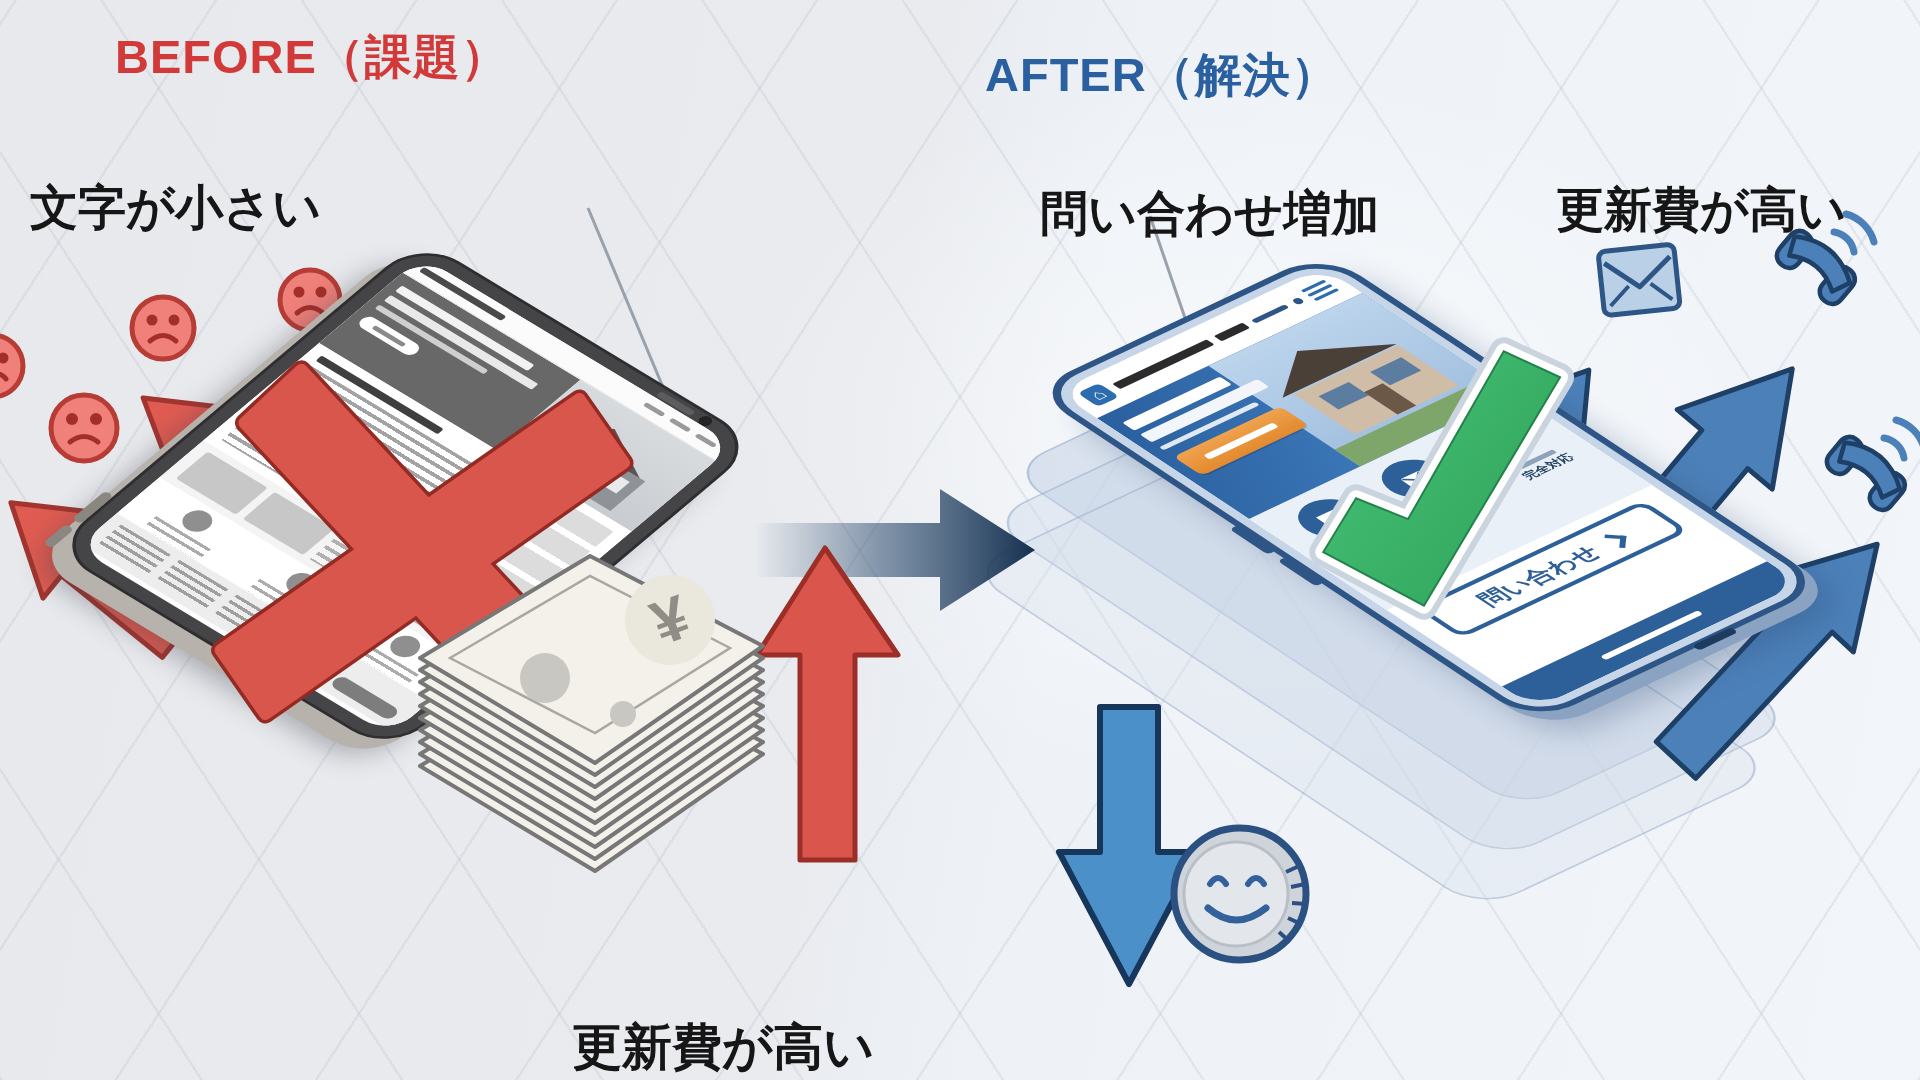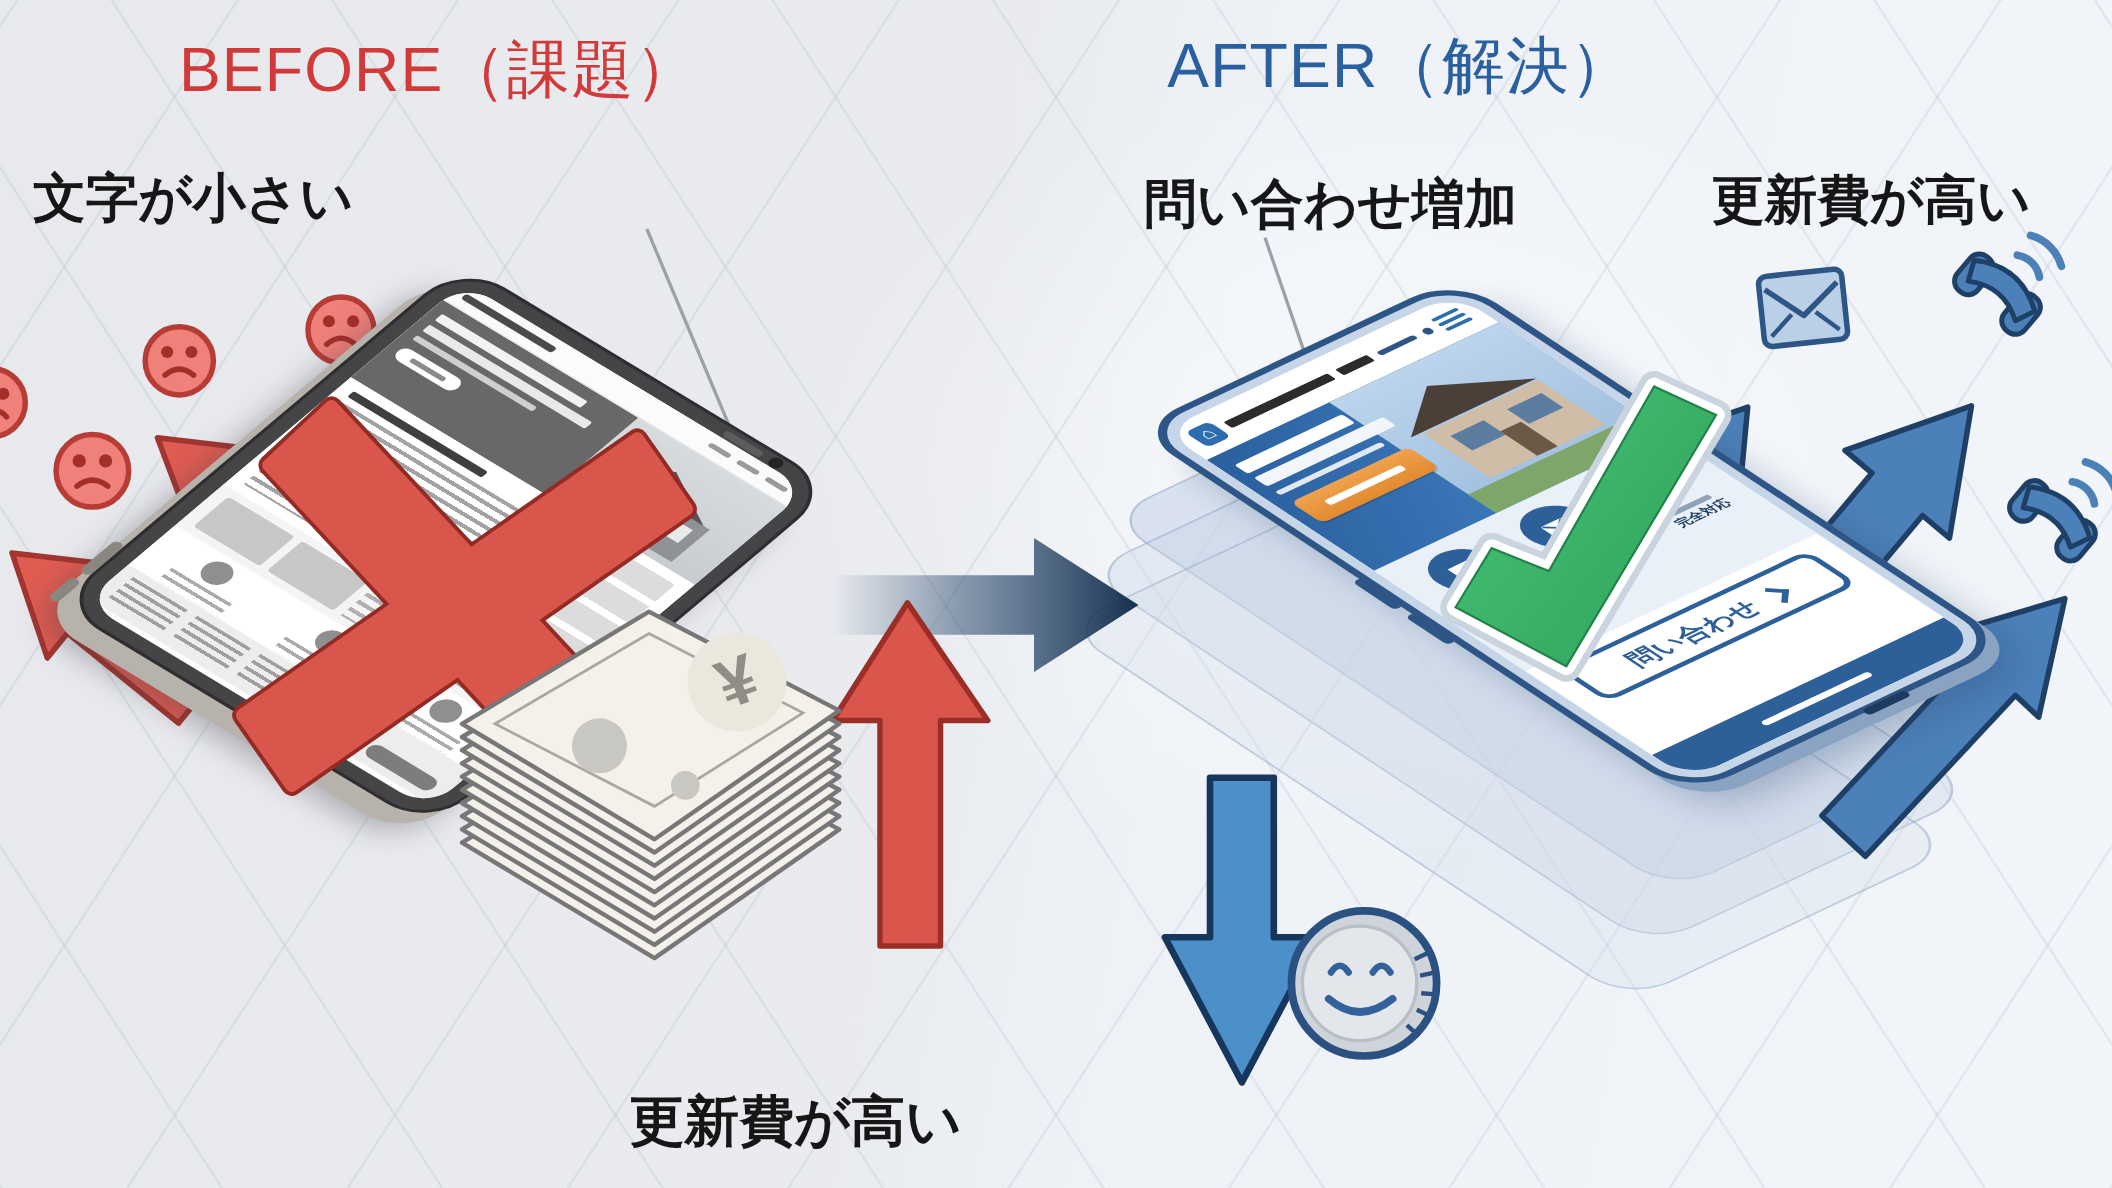--- a/index.html
+++ b/index.html
@@ -9,22 +9,22 @@
     background:
       radial-gradient(ellipse 760px 520px at 1260px 430px, rgba(255,255,255,.55), rgba(255,255,255,0) 70%),
       linear-gradient(100deg,#e7e9ed 0%,#e9ebef 45%,#eef2f7 55%,#f2f5f9 100%);
   }
   .grid{
     position:absolute;inset:0;opacity:.6;pointer-events:none;
     background:
       repeating-linear-gradient(57deg, rgba(163,173,188,.30) 0 2.5px, transparent 2.5px 168px),
       repeating-linear-gradient(-57deg, rgba(163,173,188,.30) 0 2.5px, transparent 2.5px 168px);
   }
-  .ttl{position:absolute;font-weight:400;font-size:57px;letter-spacing:1px;text-align:right;}
-  .lbl{position:absolute;font-weight:800;color:#161616;white-space:nowrap;}
+  .ttl{position:absolute;font-weight:700;font-size:47px;letter-spacing:1px;text-align:left;}
+  .lbl{position:absolute;font-weight:800;color:#161616;white-space:nowrap;margin-top:28px;}
   .toplbl{font-size:48px;}
   .botlbl{font-size:50px;}
 
   svg{overflow:visible;}
   .abs{position:absolute;}
 
   
   #phone-before{
     position:absolute;left:420px;top:238px;width:390px;height:480px;
     transform:matrix(0.859,0.518,-0.76,0.64,0,0);transform-origin:0 0;
@@ -413,19 +413,19 @@
         <line x1="137" y1="106" x2="124" y2="100"></line>
       <line x1="126" y1="124" x2="115" y2="114"></line>
     </g>
     <circle cx="72" cy="76" r="52" fill="#e3e7ec" stroke="#b9bfc7" stroke-width="3"></circle>
     <path d="M46,66 Q54,54 62,66" stroke="#33619b" stroke-width="6" fill="none" stroke-linecap="round"></path>
     <path d="M84,66 Q92,54 100,66" stroke="#33619b" stroke-width="6" fill="none" stroke-linecap="round"></path>
     <path d="M44,90 Q72,114 102,90" stroke="#33619b" stroke-width="7" fill="none" stroke-linecap="round"></path>
   </svg>
 
   <div class="ttl" style="left:115px;top:26px;width:520px;color:#d23a3a;z-index:5;">BEFORE（課題）</div>
-  <div class="ttl" style="left:985px;top:22px;width:500px;color:#2a5fa0;z-index:5;">AFTER（解決）</div>
+  <div class="ttl" style="left:985px;top:44px;width:500px;color:#2a5fa0;z-index:5;">AFTER（解決）</div>
 
   <div class="lbl toplbl" style="left:30px;top:148px;z-index:5;">文字が小さい</div>
   <div class="lbl toplbl" style="left:1040px;top:154px;z-index:5;">問い合わせ増加</div>
   <div class="lbl toplbl" style="left:1556px;top:150px;z-index:5;">更新費が高い</div>
   <div class="lbl botlbl" style="left:572px;top:986px;z-index:5;">更新費が高い</div>
 </div>
 
 </body></html>

